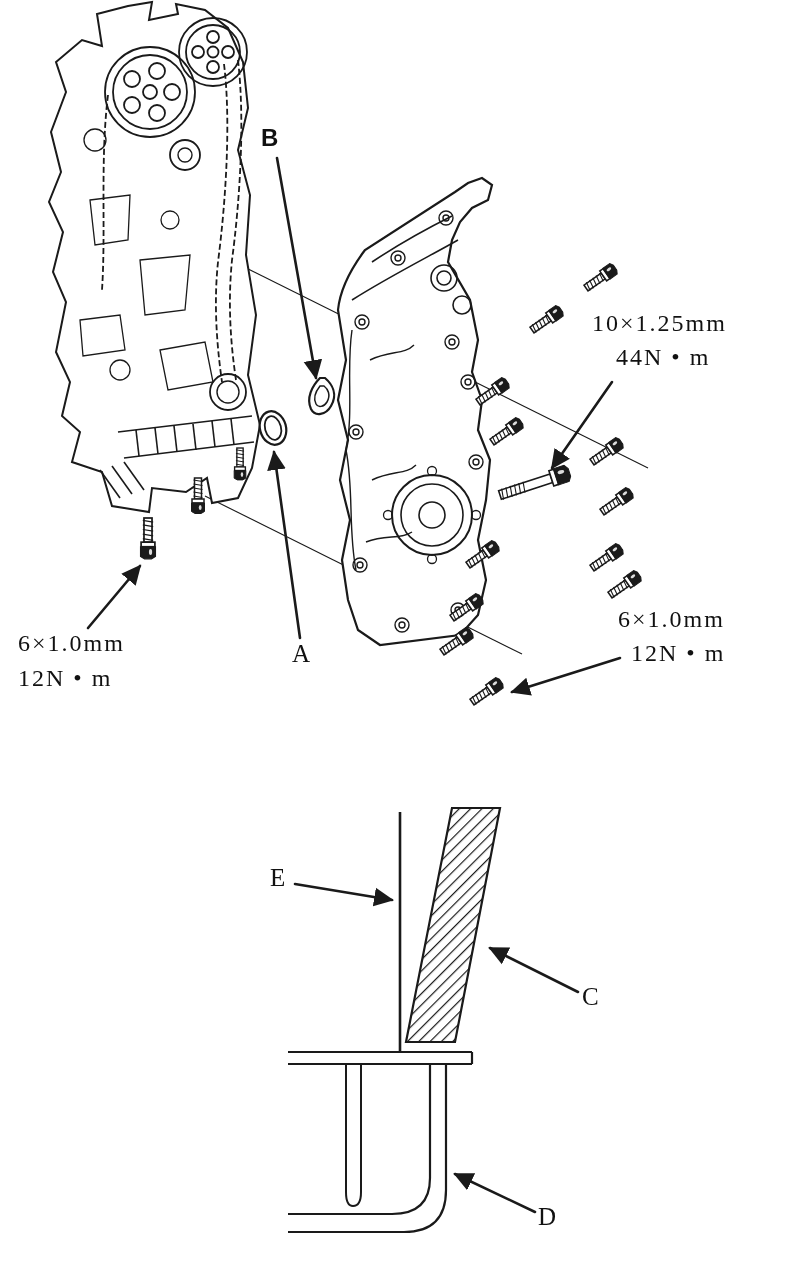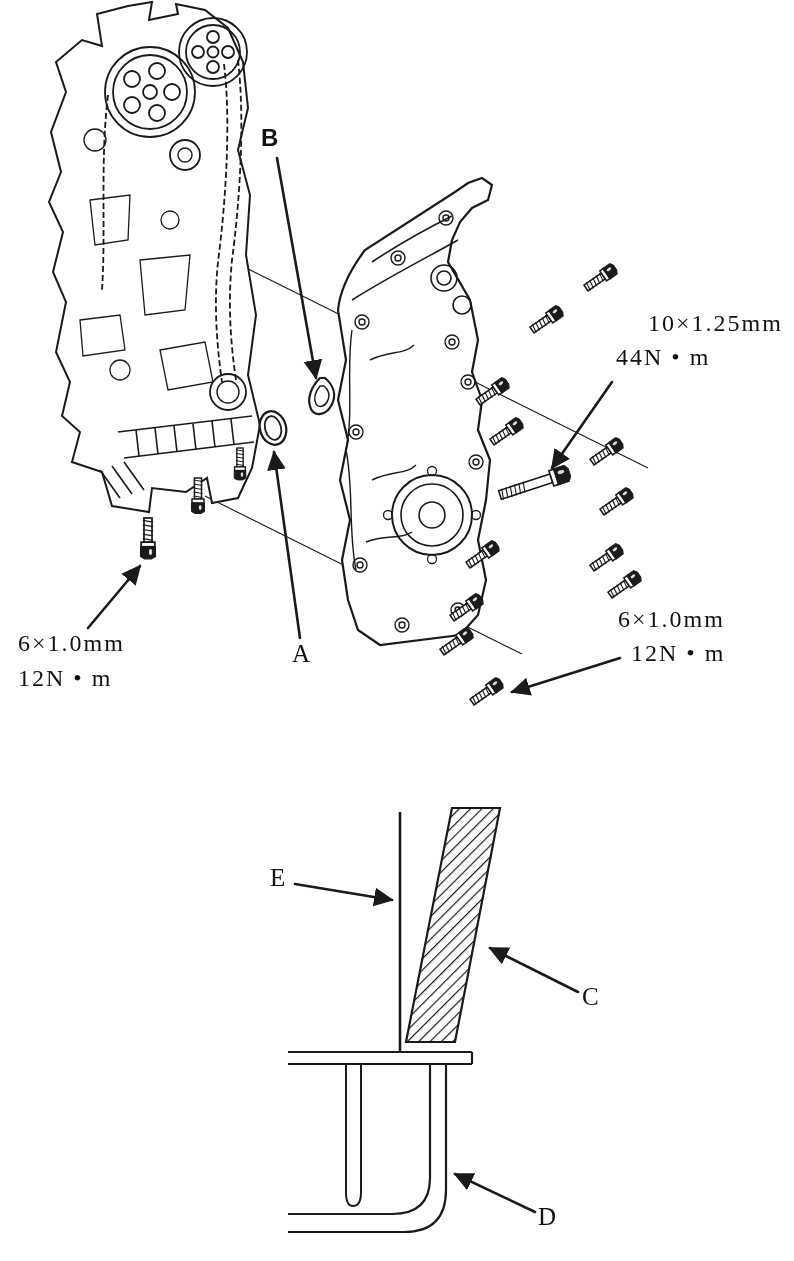--- a/index.html
+++ b/index.html
@@ -258,21 +258,21 @@
         <line x1="295" y1="884" x2="392" y2="900" marker-end="url(#arrow)"></line>
         <line x1="578" y1="992" x2="490" y2="948" marker-end="url(#arrow)"></line>
         <line x1="535" y1="1212" x2="455" y2="1174" marker-end="url(#arrow)"></line>
       </g>
     </g>
   </svg>
 
   <div class="lbl lbl-bold" style="left:261px; top:124px;">B</div>
   <div class="lbl" style="left:292px; top:640px;">A</div>
 
-  <div class="spec" style="left:648px; top:310px;">10×1.25mm</div>
+  <div class="spec" style="left:592px; top:310px;">10×1.25mm</div>
   <div class="spec" style="left:616px; top:344px;text-align:center;">44N • m</div>
 
   <div class="spec" style="left:18px; top:630px;">6×1.0mm</div>
   <div class="spec" style="left:18px; top:665px;">12N • m</div>
 
   <div class="spec" style="left:618px; top:606px;">6×1.0mm</div>
   <div class="spec" style="left:631px; top:640px;">12N • m</div>
 
   <div class="lbl" style="left:270px; top:864px;">E</div>
   <div class="lbl" style="left:582px; top:983px;">C</div>

